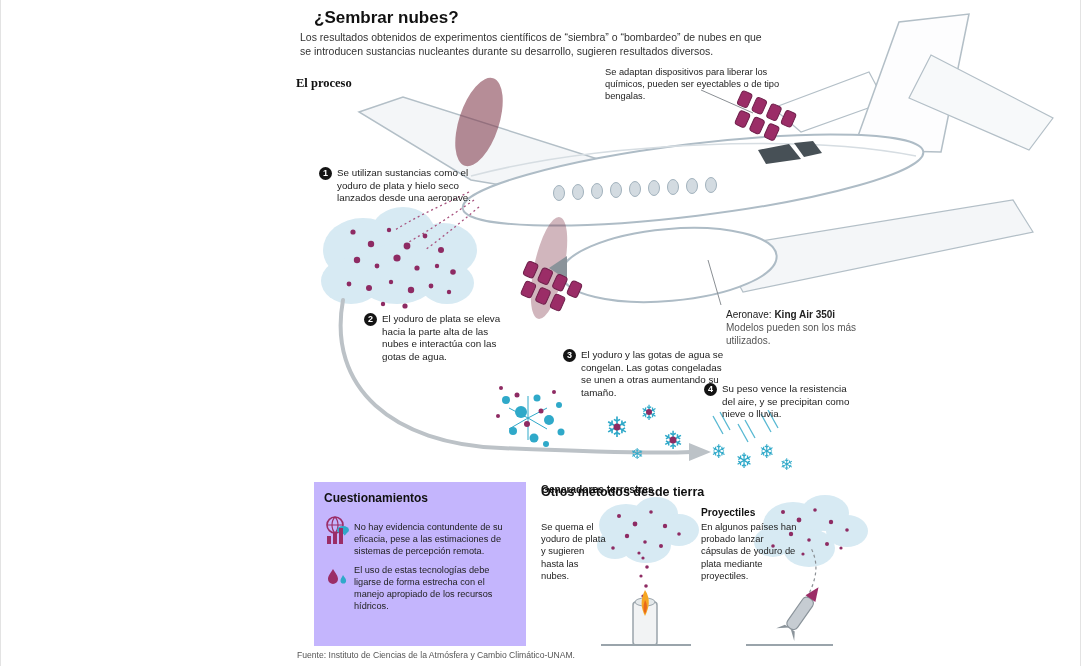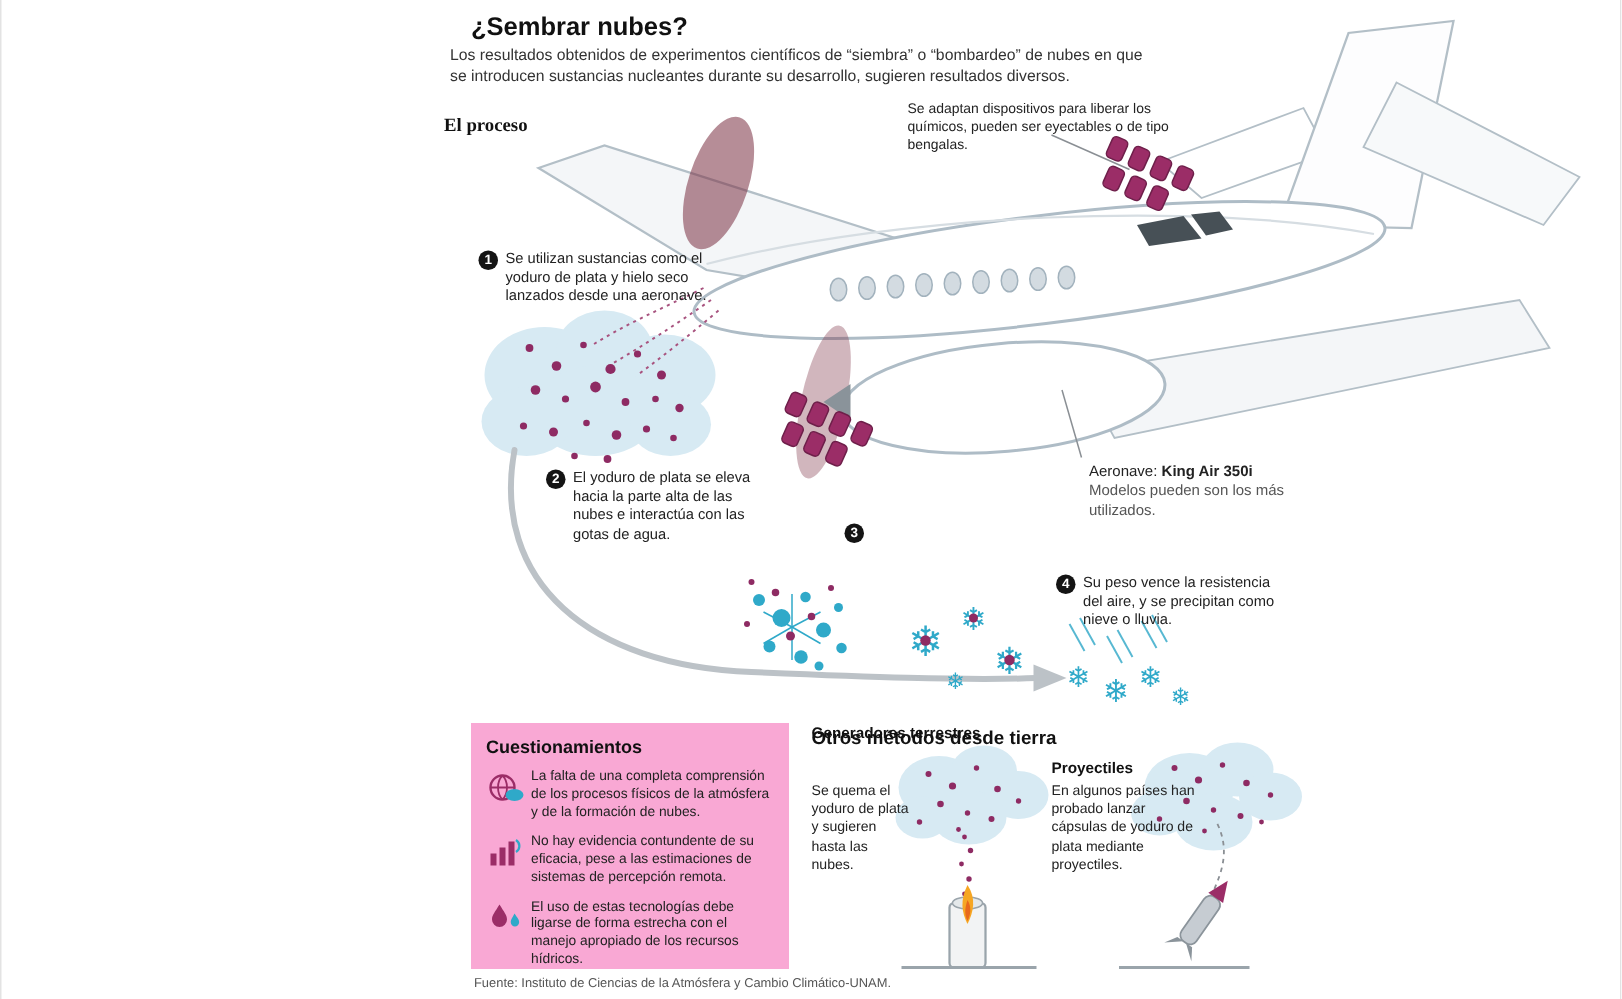--- a/index.html
+++ b/index.html
@@ -17,33 +17,33 @@
   .step{display:flex;align-items:flex-start;font-size:9.8px;line-height:1.3;color:#222;z-index:5;}
   .step-num{flex:0 0 13px;width:13px;height:13px;border-radius:50%;background:#141414;color:#fff;
     font-size:9px;font-weight:bold;display:flex;align-items:center;justify-content:center;margin-right:5px;margin-top:0px;}
   .step1{left:318px;top:167px;width:170px;}
   .step2{left:363px;top:313px;width:150px;}
   .step3{left:562px;top:349px;width:162px;}
   .step4{left:703px;top:383px;width:150px;}
   .aircraft{left:725px;top:308px;width:135px;font-size:10px;line-height:1.3;z-index:5;}
   .aircraft .model{font-weight:bold;}
   .aircraft .sub{color:#555;}
-  .quest-panel{left:313px;top:482px;width:212px;height:164px;background:#f9a8d4;box-sizing:border-box;padding:9px 10px;}
+  .quest-panel{left:313px;top:482px;width:212px;height:164px;background:#c4b5fd;box-sizing:border-box;padding:9px 10px;}
   .quest-panel h3{margin:0 0 7px 0;font-size:12px;font-weight:bold;color:#111;}
   .q-item{display:flex;align-items:flex-start;margin-bottom:8px;}
   .q-icon{flex:0 0 30px;padding-top:2px;}
   .q-text{font-size:9.2px;line-height:1.28;color:#222;}
   .ground-h{left:540px;top:485px;}
   .g-title{font-size:10.2px;font-weight:bold;color:#111;}
   .g-text{font-size:9.4px;line-height:1.3;color:#222;}
   .gen-title{left:540px;top:484px;width:120px;}
   .gen-text{left:540px;top:521px;width:68px;}
   .proj-title{left:700px;top:507px;width:110px;}
   .proj-text{left:700px;top:521px;width:96px;}
-  .source{left:315px;top:650px;font-size:8.6px;color:#555;}
+  .source{left:296px;top:650px;font-size:8.6px;color:#555;}
   svg{position:absolute;overflow:visible;}
 </style>
 </head>
 <body>
 
 <div class="canvas">
 
   <svg class="abs" style="left:300px;top:0;" width="781" height="490" viewBox="300 0 781 490">
 
     <g fill="#d7eaf3">
@@ -283,20 +283,21 @@
   <div class="abs step step1">
     <span class="step-num">1</span>
     <span>Se utilizan sustancias como el yoduro de plata y hielo seco lanzados desde una aeronave.</span>
   </div>
   <div class="abs step step2">
     <span class="step-num">2</span>
     <span>El yoduro de plata se eleva hacia la parte alta de las nubes e interactúa con las gotas de agua.</span>
   </div>
   <div class="abs step step3">
     <span class="step-num">3</span>
+    <span>El yoduro y las gotas de agua se congelan. Las gotas congeladas se unen a otras aumentando su tamaño.</span>
   </div>
   <div class="abs step step4">
     <span class="step-num">4</span>
     <span>Su peso vence la resistencia del aire, y se precipitan como nieve o lluvia.</span>
   </div>
 
   <div class="abs aircraft">
     <div>
       <span>Aeronave:</span>
       <span class="model">King Air 350i</span>
@@ -308,21 +309,20 @@
     <h3>Cuestionamientos</h3>
 
     <div class="q-item">
       <span class="q-icon">
         <svg width="26" height="22" viewBox="0 0 26 22">
           <circle cx="11" cy="11" r="8" fill="none" stroke="#9b2d67" stroke-width="1.6"></circle>
           <path d="M3,11 H19 M11,3 C7,7 7,15 11,19 M11,3 C15,7 15,15 11,19" fill="none" stroke="#9b2d67" stroke-width="1.2"></path>
           <ellipse cx="19" cy="16" rx="6" ry="4" fill="#2fa9c9"></ellipse>
         </svg>
       </span>
-      <span class="q-text">La falta de una completa comprensión de los procesos físicos de la atmósfera y de la formación de nubes.</span>
     </div>
 
     <div class="q-item">
       <span class="q-icon">
         <svg width="26" height="22" viewBox="0 0 26 22">
           <rect x="3" y="12" width="4" height="8" fill="#9b2d67"></rect>
           <rect x="9" y="8" width="4" height="12" fill="#9b2d67"></rect>
           <rect x="15" y="4" width="4" height="16" fill="#9b2d67"></rect>
           <path d="M20,3 C23,5 23,9 20,11" fill="none" stroke="#2fa9c9" stroke-width="1.5"></path>
         </svg>

